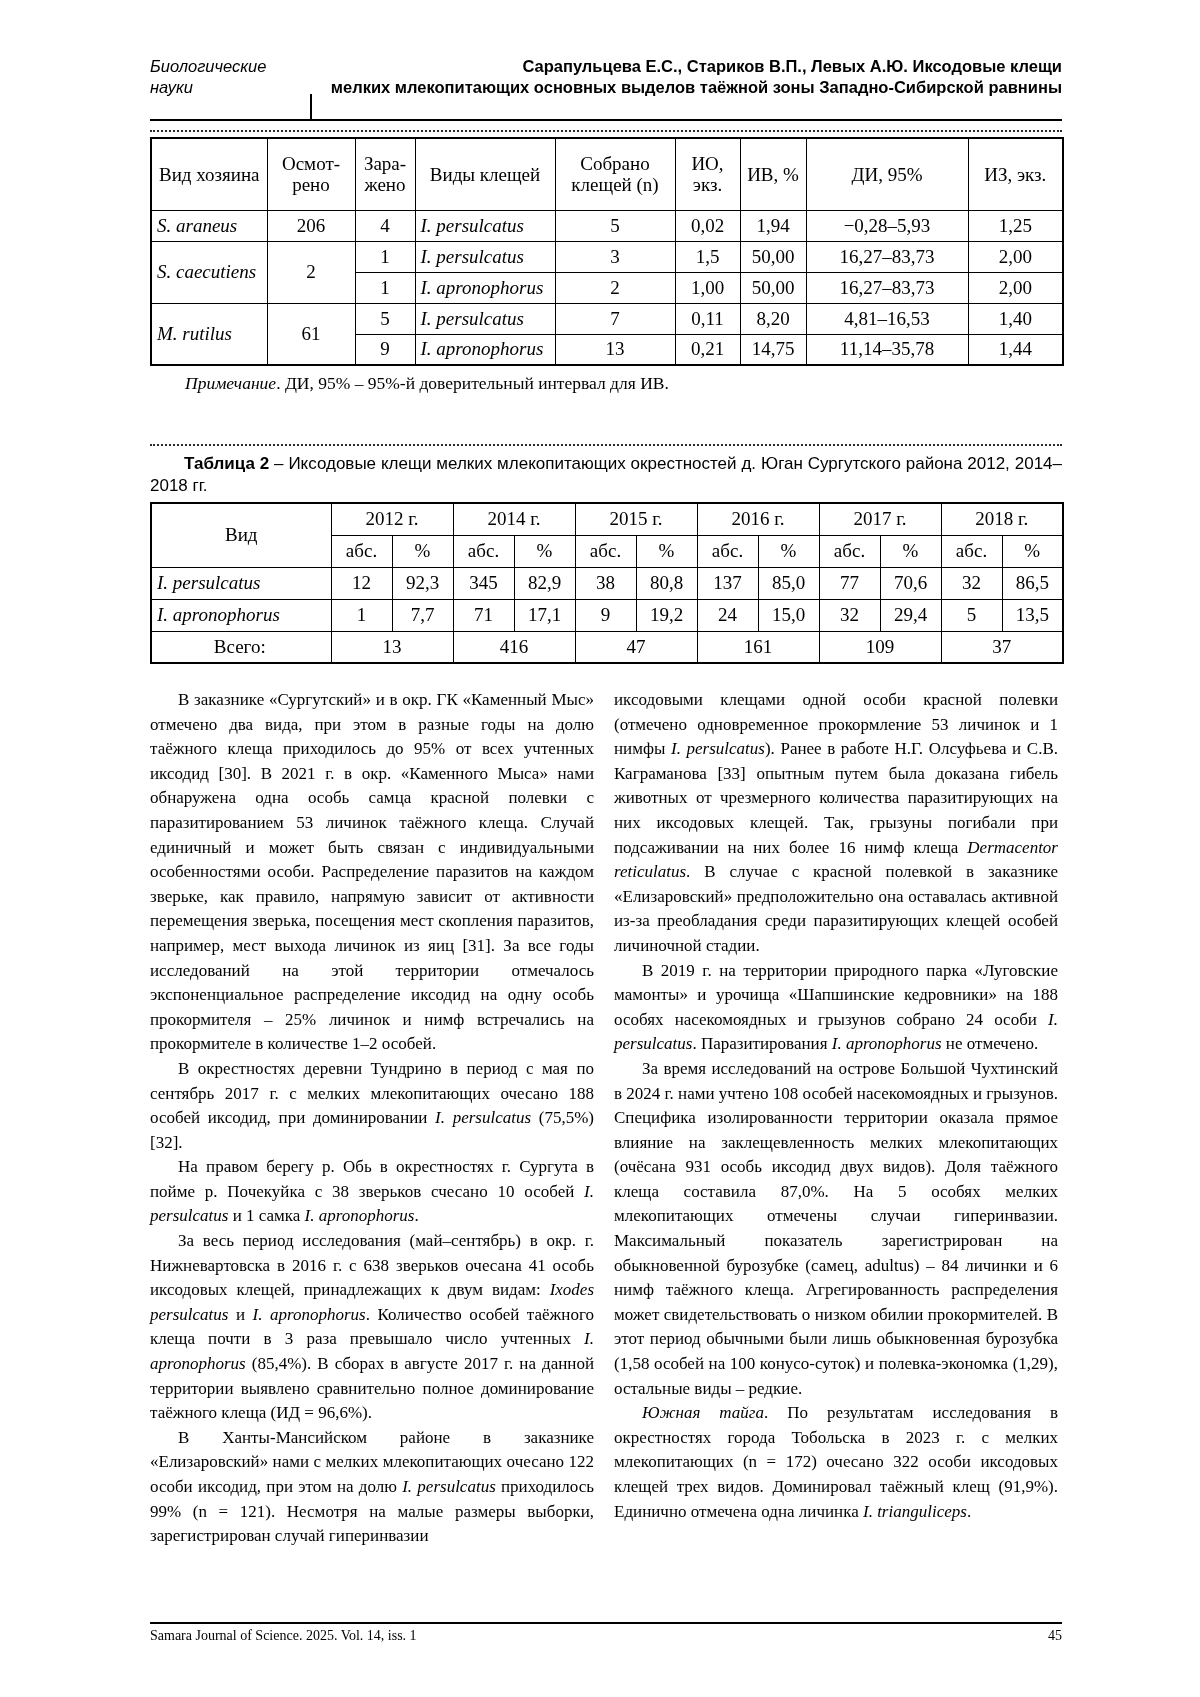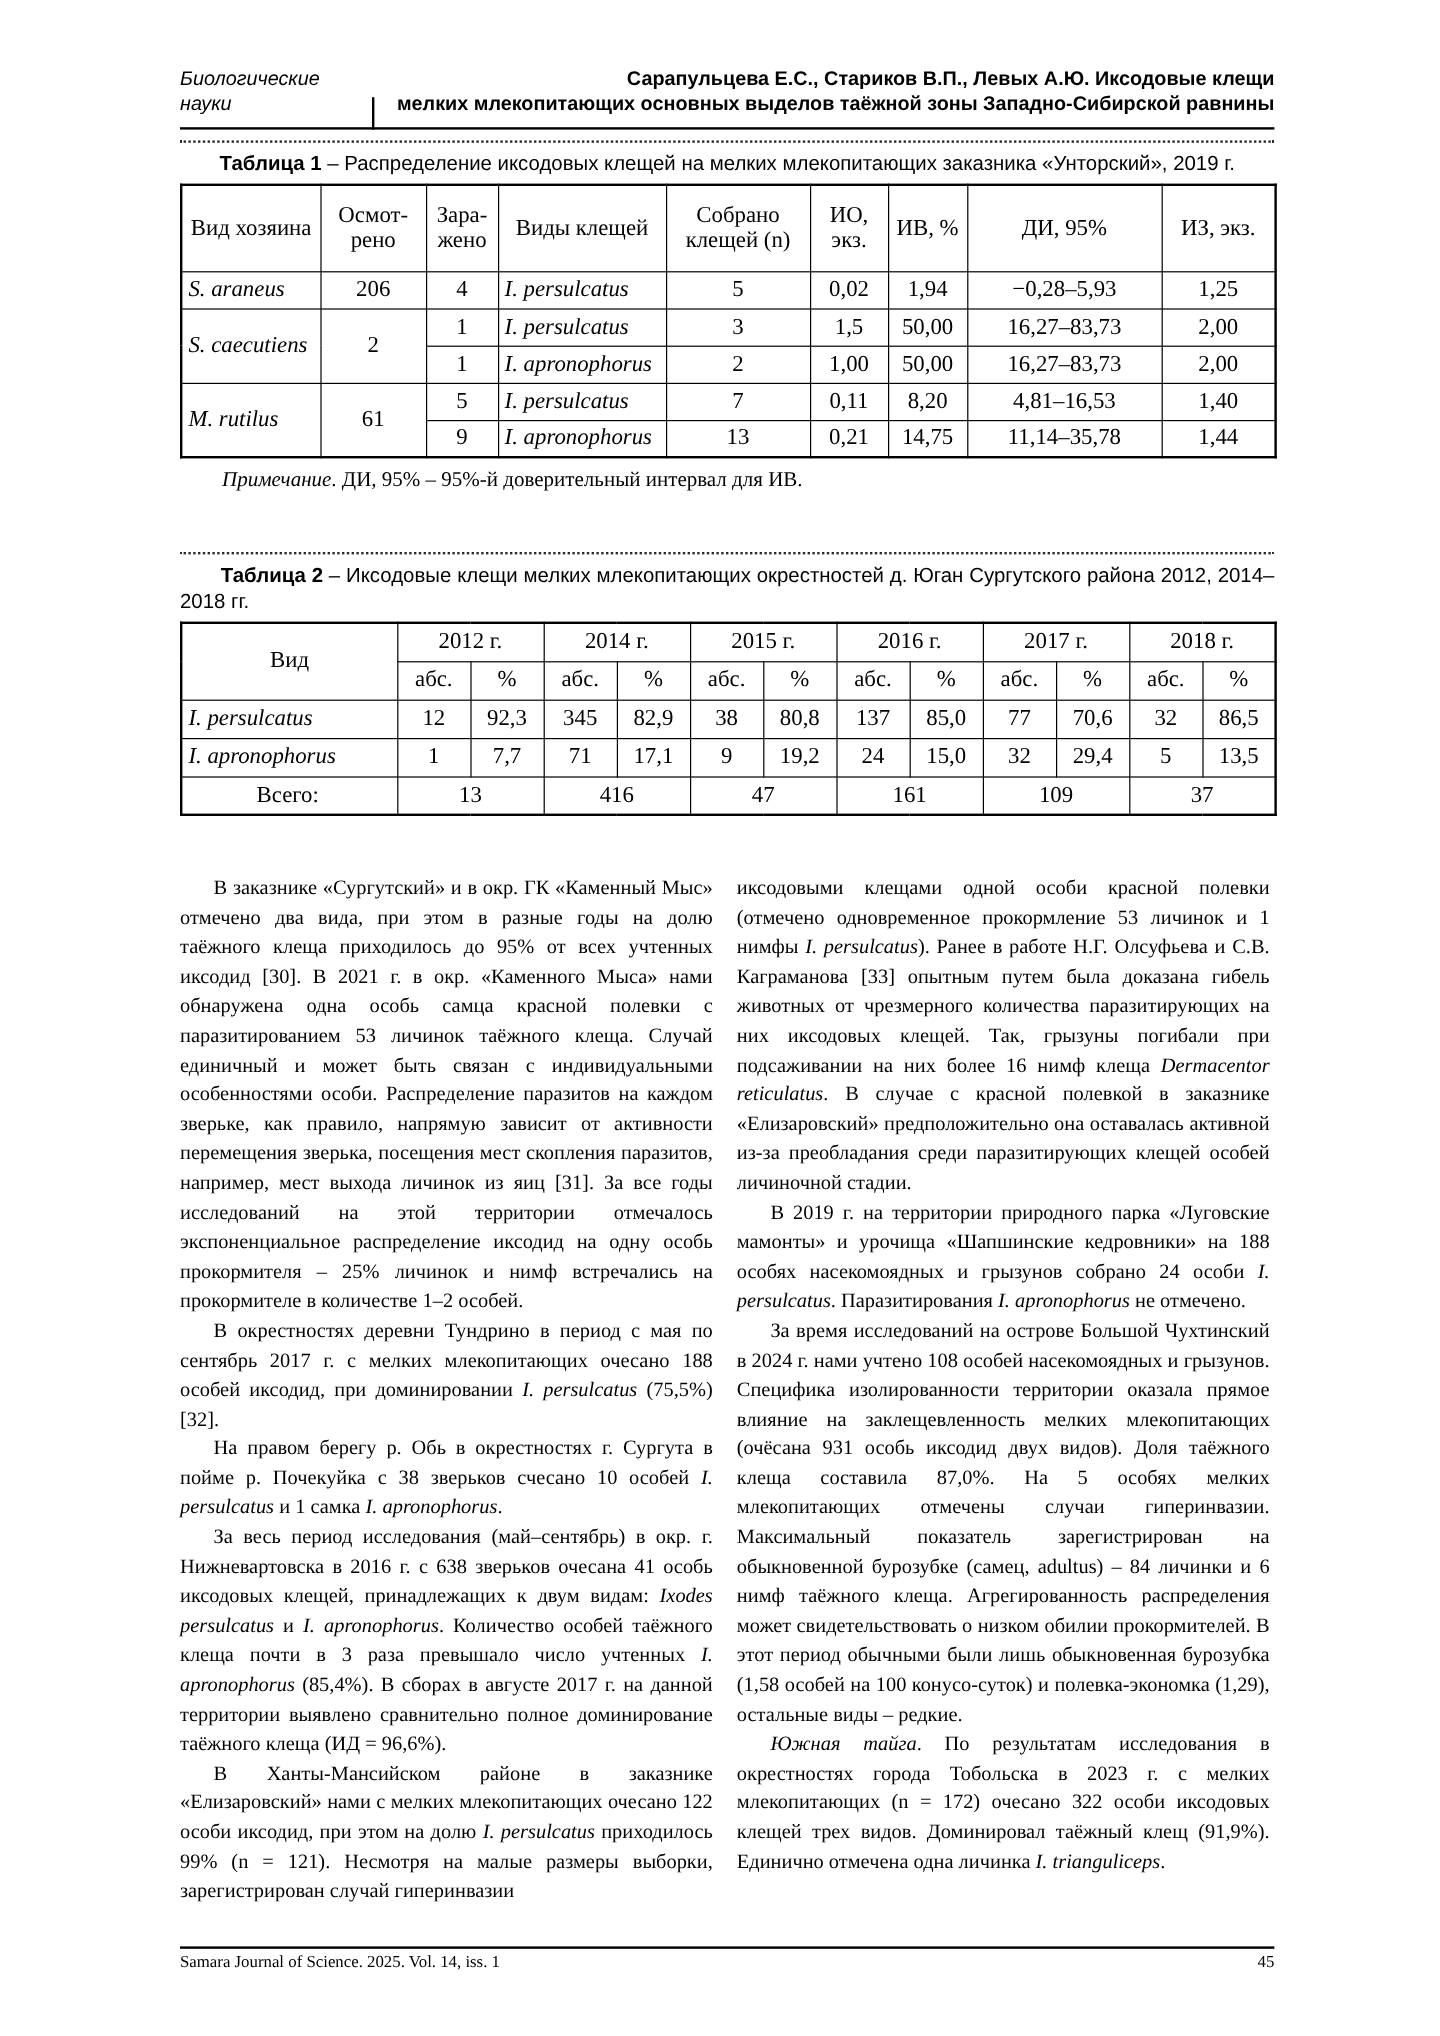--- a/index.html
+++ b/index.html
@@ -9,21 +9,21 @@
     background: #ffffff; color: #000;
     font-family: "Liberation Serif", serif;
   }
   .page { position: relative; width: 1200px; height: 1697px; overflow: hidden; background: #fff; }
   .content { position: absolute; left: 150px; top: 56px; width: 912px; }
 
   
   .header-row {
     display: flex; justify-content: space-between; align-items: flex-end;
     font-family: "Liberation Sans", sans-serif;
-    font-size: 16.5px; line-height: 21px; padding-bottom: 8px;
+    font-size: 16.5px; line-height: 21px; padding-bottom: 21px;
   }
   .header-left { font-style: italic; }
   .header-right { text-align: right; font-weight: bold; }
   .header-rule { border-top: 2.5px solid #000; position: relative; }
   .header-divider { position: absolute; left: 160px; top: -27px; width: 1.5px; height: 27px; background: #000; }
   .dotted { border-top: 2px dotted #2b2b2b; margin-top: 9px; height: 0; }
   .dotted2 { margin-top: 50px; }
 
   
   .caption {
@@ -42,21 +42,21 @@
   .t1 tbody td { height: 31px; }
   .t2 { width: 912px; margin-top: 5px; }
   .t2 th, .t2 td { height: 32px; }
   .species { font-style: italic; text-align: left; }
   .total-label { text-align: center; padding-right: 8px; }
 
   .note { font-size: 17.5px; margin-top: 7px; padding-left: 35px; }
 
   
   .bodycols {
-    display: flex; gap: 20px; margin-top: 48px;
+    display: flex; gap: 20px; margin-top: 24px;
     text-align: justify; font-size: 17px; line-height: 24.6px;
     hyphens: auto; -webkit-hyphens: auto;
   }
   .bcol { width: 444px; }
   .bcol p { margin: 0; text-indent: 28px; }
   .bcol p.cont { text-indent: 0; }
 
   
   .footer {
     position: absolute; left: 150px; top: 1622px; width: 912px; height: 89px;
@@ -80,23 +80,20 @@
       <div class="header-right">
         <div>Сарапульцева Е.С., Стариков В.П., Левых А.Ю. Иксодовые клещи</div>
         <div>мелких млекопитающих основных выделов таёжной зоны Западно-Сибирской равнины</div>
       </div>
     </div>
     <div class="header-rule">
       <div class="header-divider"></div>
     </div>
     <div class="dotted"></div>
 
-    <div class="caption caption1">
-      <span class="cap-label">Таблица 1</span><span> – Распределение иксодовых клещей на мелких млекопитающих заказника «Унторский», 2019 г.</span>
-    </div>
 
     <table class="t1">
       <colgroup>
         <col style="width:116px">
           <col style="width:88px">
           <col style="width:60px">
           <col style="width:140px">
         <col style="width:120px">
           <col style="width:65px">
           <col style="width:66px">

